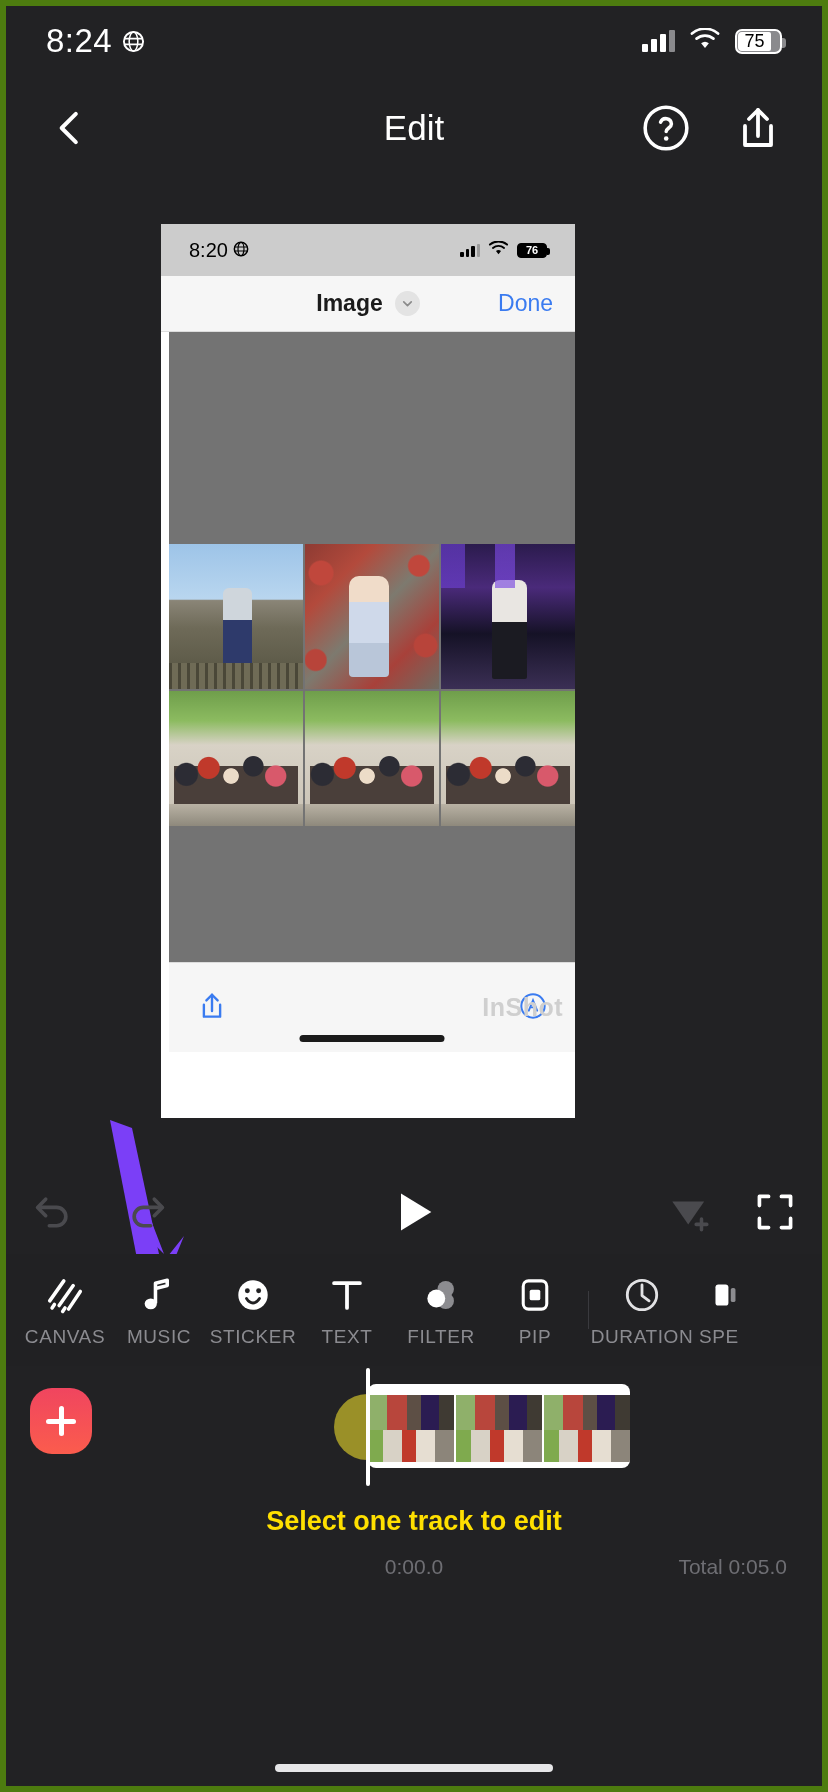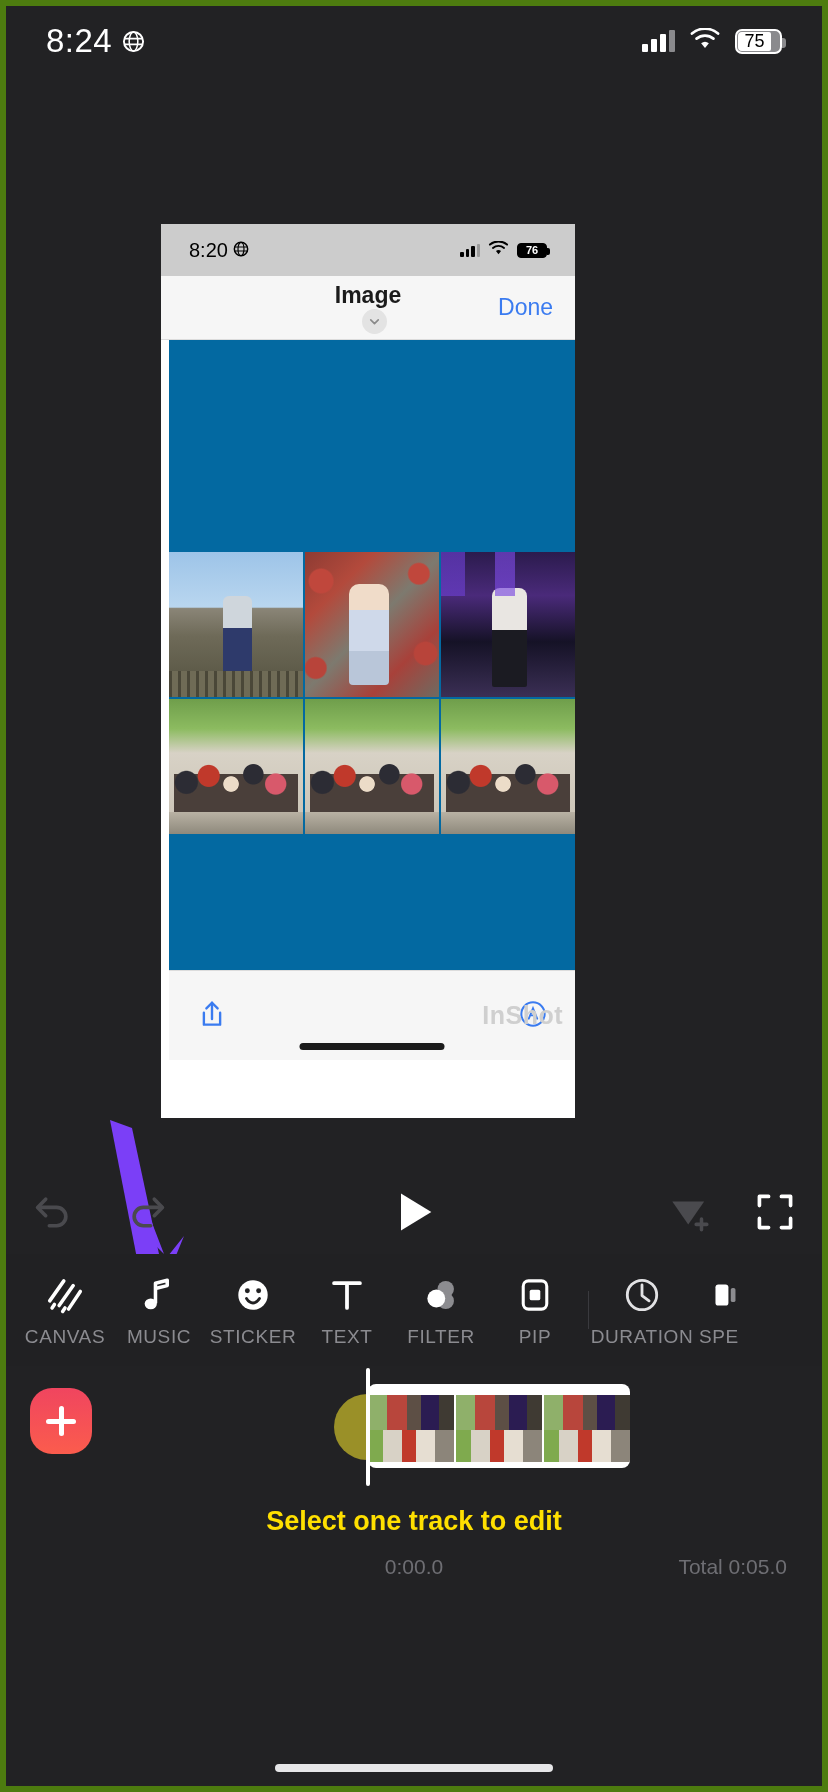--- a/index.html
+++ b/index.html
@@ -83,33 +83,33 @@
   .ibars i:nth-child(1){height:5px}
   .ibars i:nth-child(2){height:8px}
   .ibars i:nth-child(3){height:11px}
   .ibars i:nth-child(4){height:13px;background:#9a9a9a}
   .ibatt { position:relative; width:30px;height:15px;border:1.5px solid #000;border-radius:4px;background:#000;}
   .ibatt .p { position:absolute;inset:0;display:flex;align-items:center;justify-content:center;
               font-size:11px;font-weight:700;color:#fff;}
   .ibatt:after{content:'';position:absolute;right:-4px;top:4px;width:3px;height:7px;background:#000;border-radius:0 2px 2px 0;}
 
   .inner-navbar {
-    height: 64px; background: #f6f6f6; border-bottom: 1px solid #dcdcdc;
-    display:flex; align-items:center; justify-content:center; position: relative; flex-direction: column;
+    height: 56px; background: #f6f6f6; border-bottom: 1px solid #dcdcdc;
+    display:flex; align-items:center; justify-content:center; position: relative;
   }
   .inner-navbar .lbl { font-size: 23px; font-weight: 700; color:#1b1b1b; }
   .chev-btn {
     width: 25px; height: 25px; border-radius: 50%; background: #e3e3e3;
     display:flex;align-items:center;justify-content:center; margin-left: 12px;
   }
   .inner-navbar .done {
     position: absolute; right: 22px; font-size: 23px; font-weight: 500; color: #3a7bf0;
   }
 
-  .inner-body { background:#0369a1; height: 720px; position: relative; margin-left: 8px; }
+  .inner-body { background:#737373; height: 720px; position: relative; margin-left: 8px; }
   .photo-grid {
     position: absolute; left: 0; right: 0; top: 212px;
     display: grid; grid-template-columns: repeat(3, 1fr);
     grid-template-rows: 145px 135px; gap: 2px;
   }
   .cell { overflow:hidden; position: relative; }
 
   
   .ph1 { background:
       linear-gradient(180deg,#9dc4e8 0%, #b9d6ef 38%, #8a8577 39%, #6e6a58 58%, #53513f 100%); }
@@ -269,20 +269,44 @@
           <path d="M2.6 4.8a17.5 17.5 0 0122.8 0" stroke="#fff" stroke-width="2.4" fill="none" stroke-linecap="round"></path>
         </svg>
       </span>
       <span class="battery">
         <span class="fill"></span>
         <span class="pct">75</span>
       </span>
     </div>
   </div>
 
+  <div id="appheader">
+    <div class="hdr-icon">
+      <svg viewBox="0 0 24 24" width="40" height="40">
+        <path d="M15.5 3.5L7 12l8.5 8.5" stroke="#fff" stroke-width="2.4" fill="none" stroke-linecap="round" stroke-linejoin="round"></path>
+      </svg>
+    </div>
+    <div class="title">Edit</div>
+    <div class="hdr-right">
+      <div class="hdr-icon">
+        <svg viewBox="0 0 24 24" width="50" height="50">
+          <circle cx="12" cy="12" r="10" fill="none" stroke="#fff" stroke-width="1.7"></circle>
+          <path d="M9.4 9.2a2.7 2.7 0 015.2.9c0 1.8-2.5 2-2.5 3.6" stroke="#fff" stroke-width="1.7" fill="none" stroke-linecap="round"></path>
+          <circle cx="12.1" cy="17" r="1.1" fill="#fff"></circle>
+        </svg>
+      </div>
+      <div class="hdr-icon">
+        <svg viewBox="0 0 24 24" width="48" height="48">
+          <path d="M12 3v13" stroke="#fff" stroke-width="1.9" stroke-linecap="round"></path>
+          <path d="M7.5 7.5L12 3l4.5 4.5" stroke="#fff" stroke-width="1.9" fill="none" stroke-linecap="round" stroke-linejoin="round"></path>
+          <path d="M5.5 11v9.5h13V11" stroke="#fff" stroke-width="1.9" fill="none" stroke-linecap="round" stroke-linejoin="round"></path>
+        </svg>
+      </div>
+    </div>
+  </div>
 
   <div id="preview">
 
     <div class="inner-status">
       <span class="inner-time">
         <span>8:20</span>
         <span>
           <svg viewBox="0 0 24 24" width="16" height="16">
             <circle cx="12" cy="12" r="10" fill="none" stroke="#000" stroke-width="2.2"></circle>
             <ellipse cx="12" cy="12" rx="4.5" ry="10" fill="none" stroke="#000" stroke-width="1.8"></ellipse>

